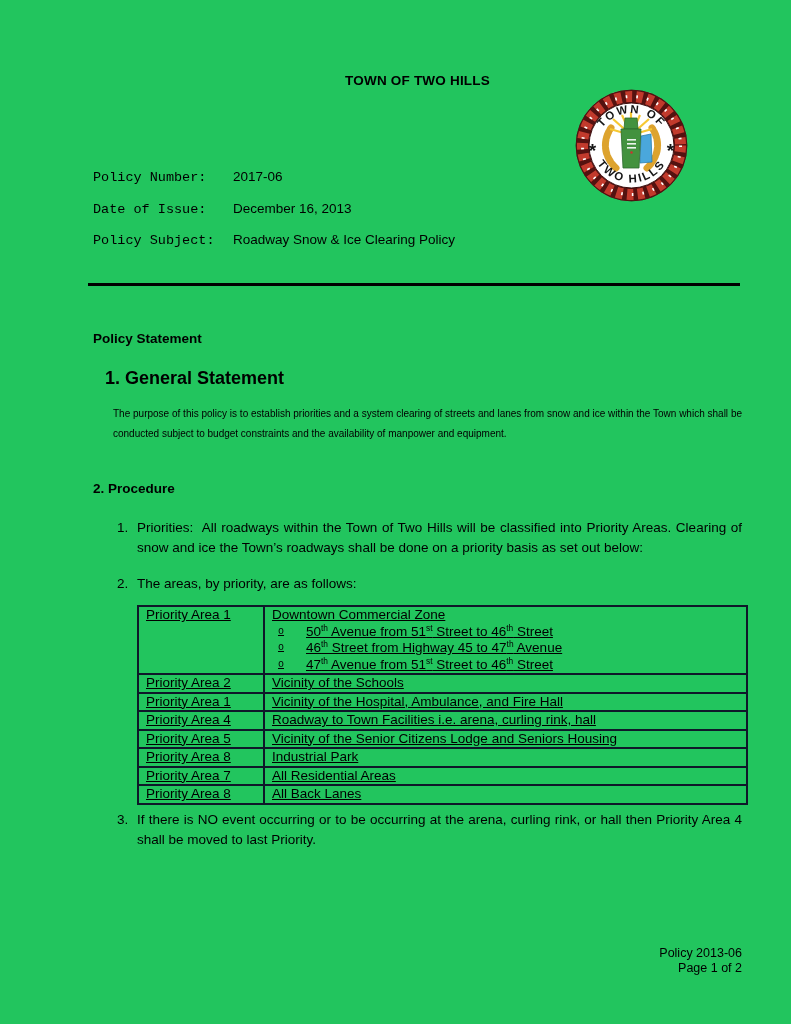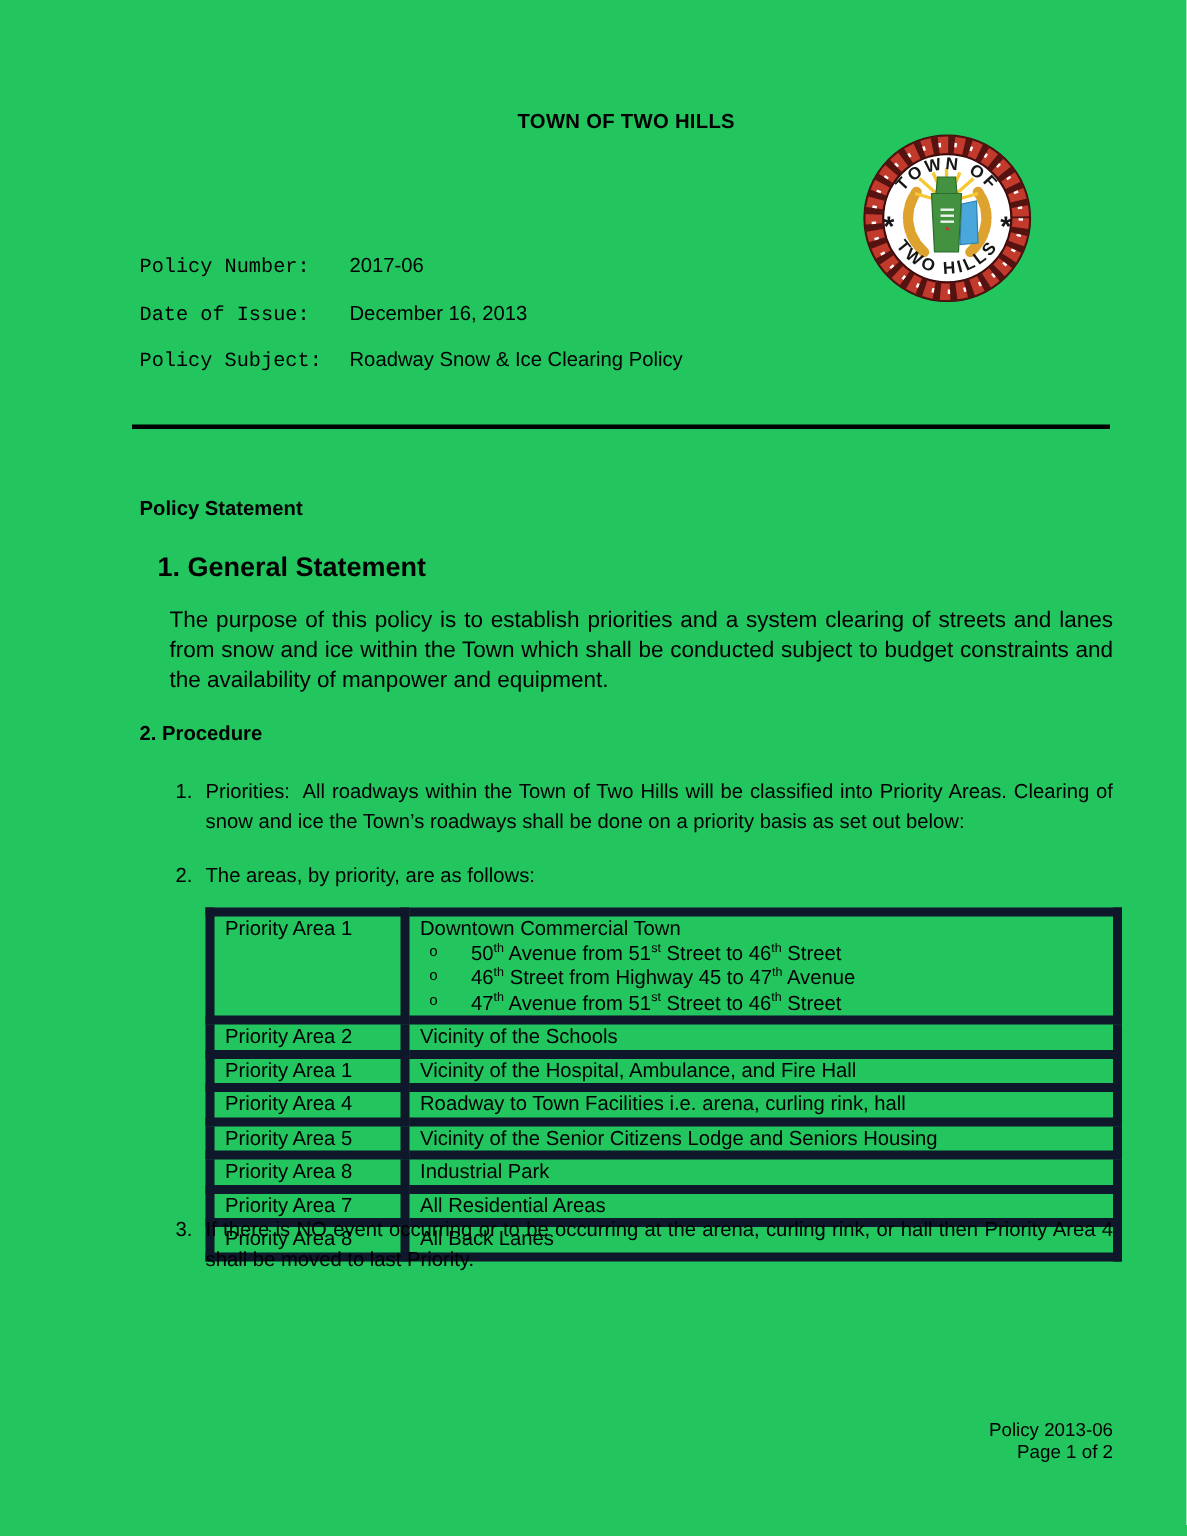--- a/index.html
+++ b/index.html
@@ -17,34 +17,34 @@
   }
   .logo-wrap{position:absolute;left:575px;top:89px;width:113px;height:113px;}
   .meta-row{position:absolute;left:93px;font-size:13.5px;white-space:nowrap;}
   .meta-row .label{display:inline-block;width:140px;font-family:Liberation Mono, monospace;}
   .meta-row.r0{top:169px}.meta-row.r1{top:201px}.meta-row.r2{top:232px}
   .rule{position:absolute;left:88px;top:283px;width:652px;height:3px;background:#000;}
   .h-statement{position:absolute;left:93px;top:331px;font-size:13.5px;font-weight:bold;}
   .h-general{position:absolute;left:93px;top:368px;font-size:18px;font-weight:bold;margin-left:12px;}
   .para{
     position:absolute;left:113px;top:404px;width:629px;
-    font-size:15px;line-height:20px;text-align:justify;
+    font-size:10px;line-height:20px;text-align:justify;
   }
   .h-procedure{position:absolute;left:93px;top:481px;font-size:13.5px;font-weight:bold;}
   .list-item{position:absolute;left:117px;width:625px;display:flex;font-size:13.5px;line-height:19.5px;}
   .list-item .num{flex:none;width:20px;}
   .list-item .txt{flex:1;text-align:justify;}
   .list-item.i1{top:518px}.list-item.i2{top:574px}.list-item.i3{top:810px}
   table.priority{
     position:absolute;left:137px;top:605px;width:611px;
     border-collapse:collapse;font-size:13.5px;
   }
   table.priority td{
-    border:6px solid #0f172a;vertical-align:top;
-    padding:0 7px;line-height:16.5px;
+    border:2px solid #0f172a;vertical-align:top;
+    padding:0 7px;line-height:16.5px;text-decoration:underline;
   }
   td.col-area{width:110px;}
   .bullet-line{display:flex;padding-left:4px;}
   .bullet-line .marker{
     flex:none;width:28px;padding-left:2px;
     font-family:"Liberation Mono", monospace;font-size:10px;line-height:16.5px;
   }
   sup{font-size:0.62em;line-height:0;vertical-align:super;}
   .footer-center{position:absolute;left:93px;top:946px;width:649px;text-align:right;font-size:12.5px;}
   .footer-right{position:absolute;right:49px;top:961px;font-size:12.5px;}
@@ -126,21 +126,21 @@
   <div class="list-item i2">
     <span class="num">2.</span>
     <span class="txt">The areas, by priority, are as follows:</span>
   </div>
 
   <table class="priority">
     <tbody>
         <tr>
           <td class="col-area">Priority Area 1</td>
           <td class="col-desc">
-            <div>Downtown Commercial Town</div>
+            <div>Downtown Commercial Zone</div>
             <div class="bullet-line">
               <span class="marker">o</span>
               <span class="btext">50<sup>th</sup> Avenue from 51<sup>st</sup> Street to 46<sup>th</sup> Street</span>
             </div>
             <div class="bullet-line">
               <span class="marker">o</span>
               <span class="btext">46<sup>th</sup> Street from Highway 45 to 47<sup>th</sup> Avenue</span>
             </div>
             <div class="bullet-line">
               <span class="marker">o</span>

